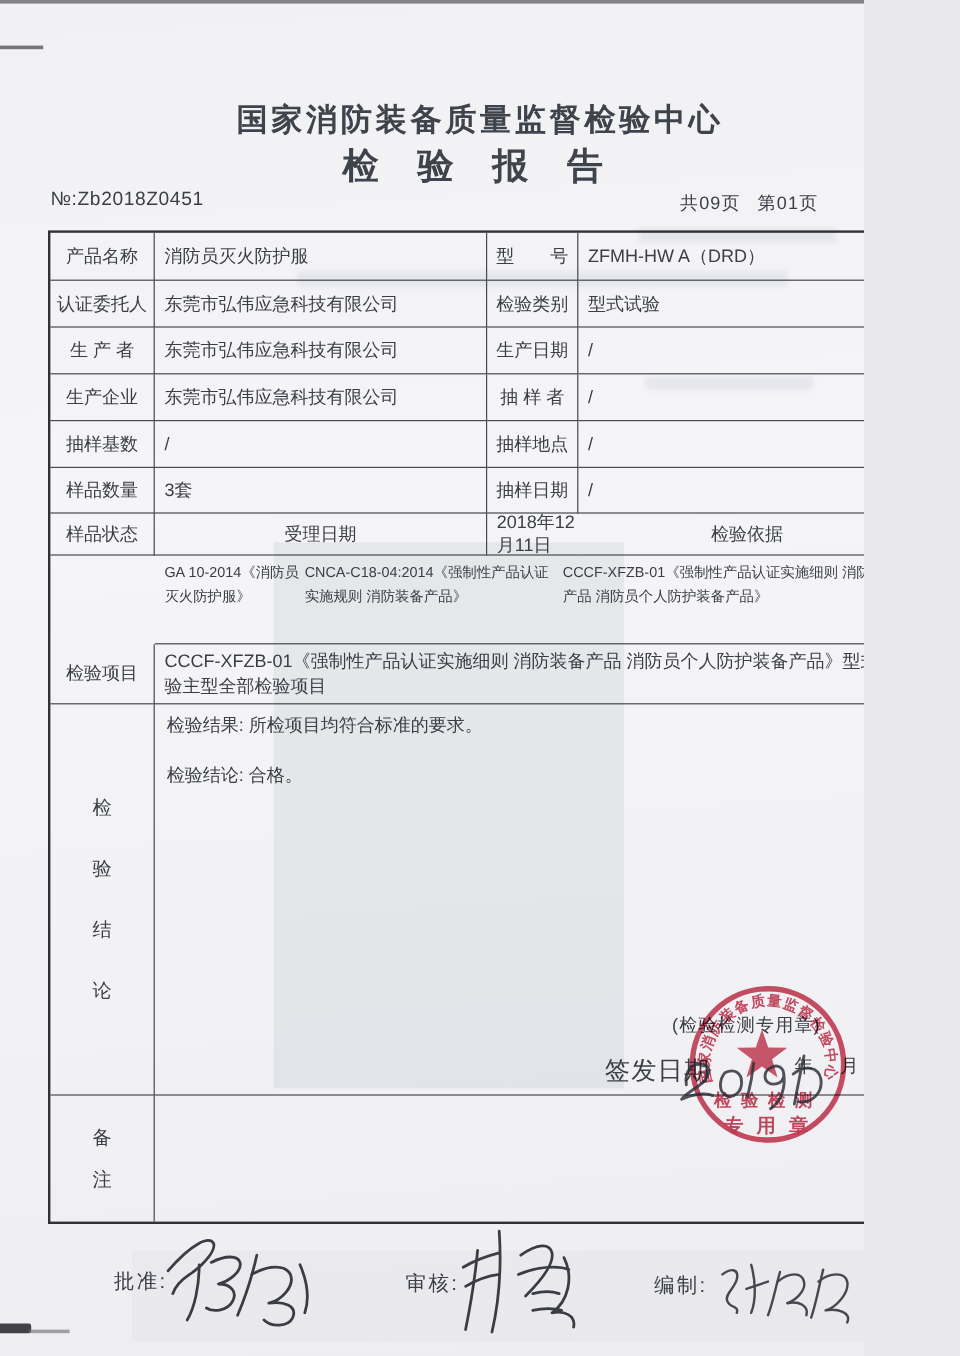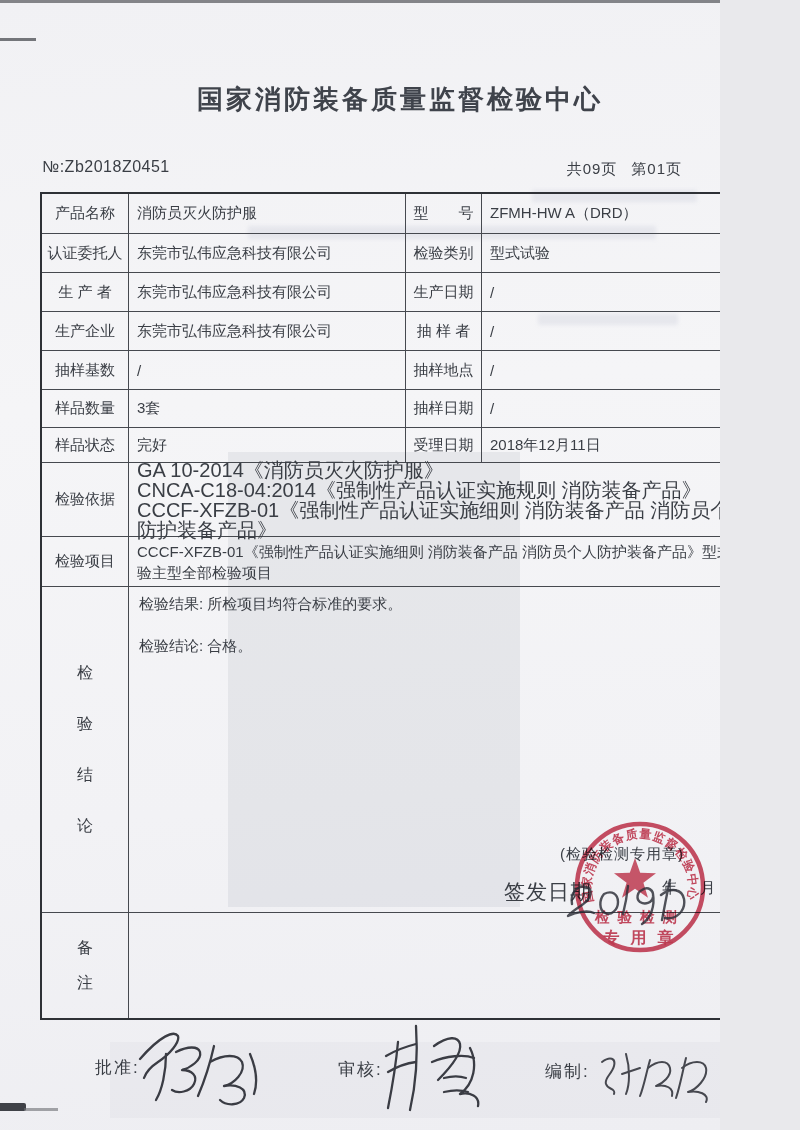--- a/index.html
+++ b/index.html
@@ -38,22 +38,22 @@
     grid-template-rows:40px 39px 39px 39px 39px 38px 35px 74px 50px 326px 105px;
     border:2px solid #2e3136;background:transparent;
   }
   .cell{border-right:1px solid #46494f;border-bottom:1px solid #46494f;
     display:flex;align-items:center;font-size:15px;box-sizing:border-box;color:#3a3e45;}
   .cell.lab{justify-content:center;text-align:center;padding:0 2px;}
   .cell.val{justify-content:flex-start;padding-left:8px;}
   .cell.last-col{border-right:none;}
   .cell.last-row{border-bottom:none;}
   .cell.span3{grid-column:2/5;}
-  .cell.multiline{flex-direction:column;align-items:flex-start;justify-content:center;
-    padding:4px 8px;font-size:20px;line-height:20px;}
+  .cell.multiline{flex-direction:row;align-items:flex-start;justify-content:center;
+    padding:4px 8px;font-size:12px;line-height:20px;}
   .cell.wrap{padding:4px 8px;font-size:15px;line-height:21px;align-items:center;}
   .cell.vlabel{flex-direction:column;justify-content:center;font-size:16px;}
   .vlabel.concl{gap:30px;}
   .vlabel.rem{gap:14px;}
   .concl-cell{position:relative;display:block;}
   .concl-line{position:absolute;left:10px;font-size:15px;white-space:nowrap;}
   .result-line{top:8px;}
   .verdict-line{top:50px;}
 
   
@@ -89,20 +89,21 @@
   <div class="bl-mark"></div>
   <div class="bl-mark2"></div>
   <div class="right-shade"></div>
   <div class="bleed-rect"></div>
   <div class="ghost ghost-a"></div>
   <div class="ghost ghost-b"></div>
   <div class="ghost ghost-c"></div>
   <div class="bottom-bleed"></div>
 
   <h1 class="center-name">国家消防装备质量监督检验中心</h1>
+  <h2 class="report-title">检 验 报 告</h2>
   <div class="doc-no">№:Zb2018Z0451</div>
   <div class="page-info">
     <span>共09页</span><span>第01页</span>
   </div>
 
   <div class="report-table">
 
     <div class="cell lab">产品名称</div>
     <div class="cell val">消防员灭火防护服</div>
     <div class="cell lab">型　　号</div>
@@ -127,21 +128,20 @@
     <div class="cell val">/</div>
     <div class="cell lab">抽样地点</div>
     <div class="cell val last-col">/</div>
 
     <div class="cell lab">样品数量</div>
     <div class="cell val">3套</div>
     <div class="cell lab">抽样日期</div>
     <div class="cell val last-col">/</div>
 
     <div class="cell lab">样品状态</div>
-    <div class="cell val">完好</div>
     <div class="cell lab">受理日期</div>
     <div class="cell val last-col">2018年12月11日</div>
 
     <div class="cell lab">检验依据</div>
     <div class="cell span3 last-col multiline">
       <span>GA 10-2014《消防员灭火防护服》</span>
       <span>CNCA-C18-04:2014《强制性产品认证实施规则 消防装备产品》</span>
       <span>CCCF-XFZB-01《强制性产品认证实施细则 消防装备产品 消防员个人防护装备产品》</span>
     </div>
 

